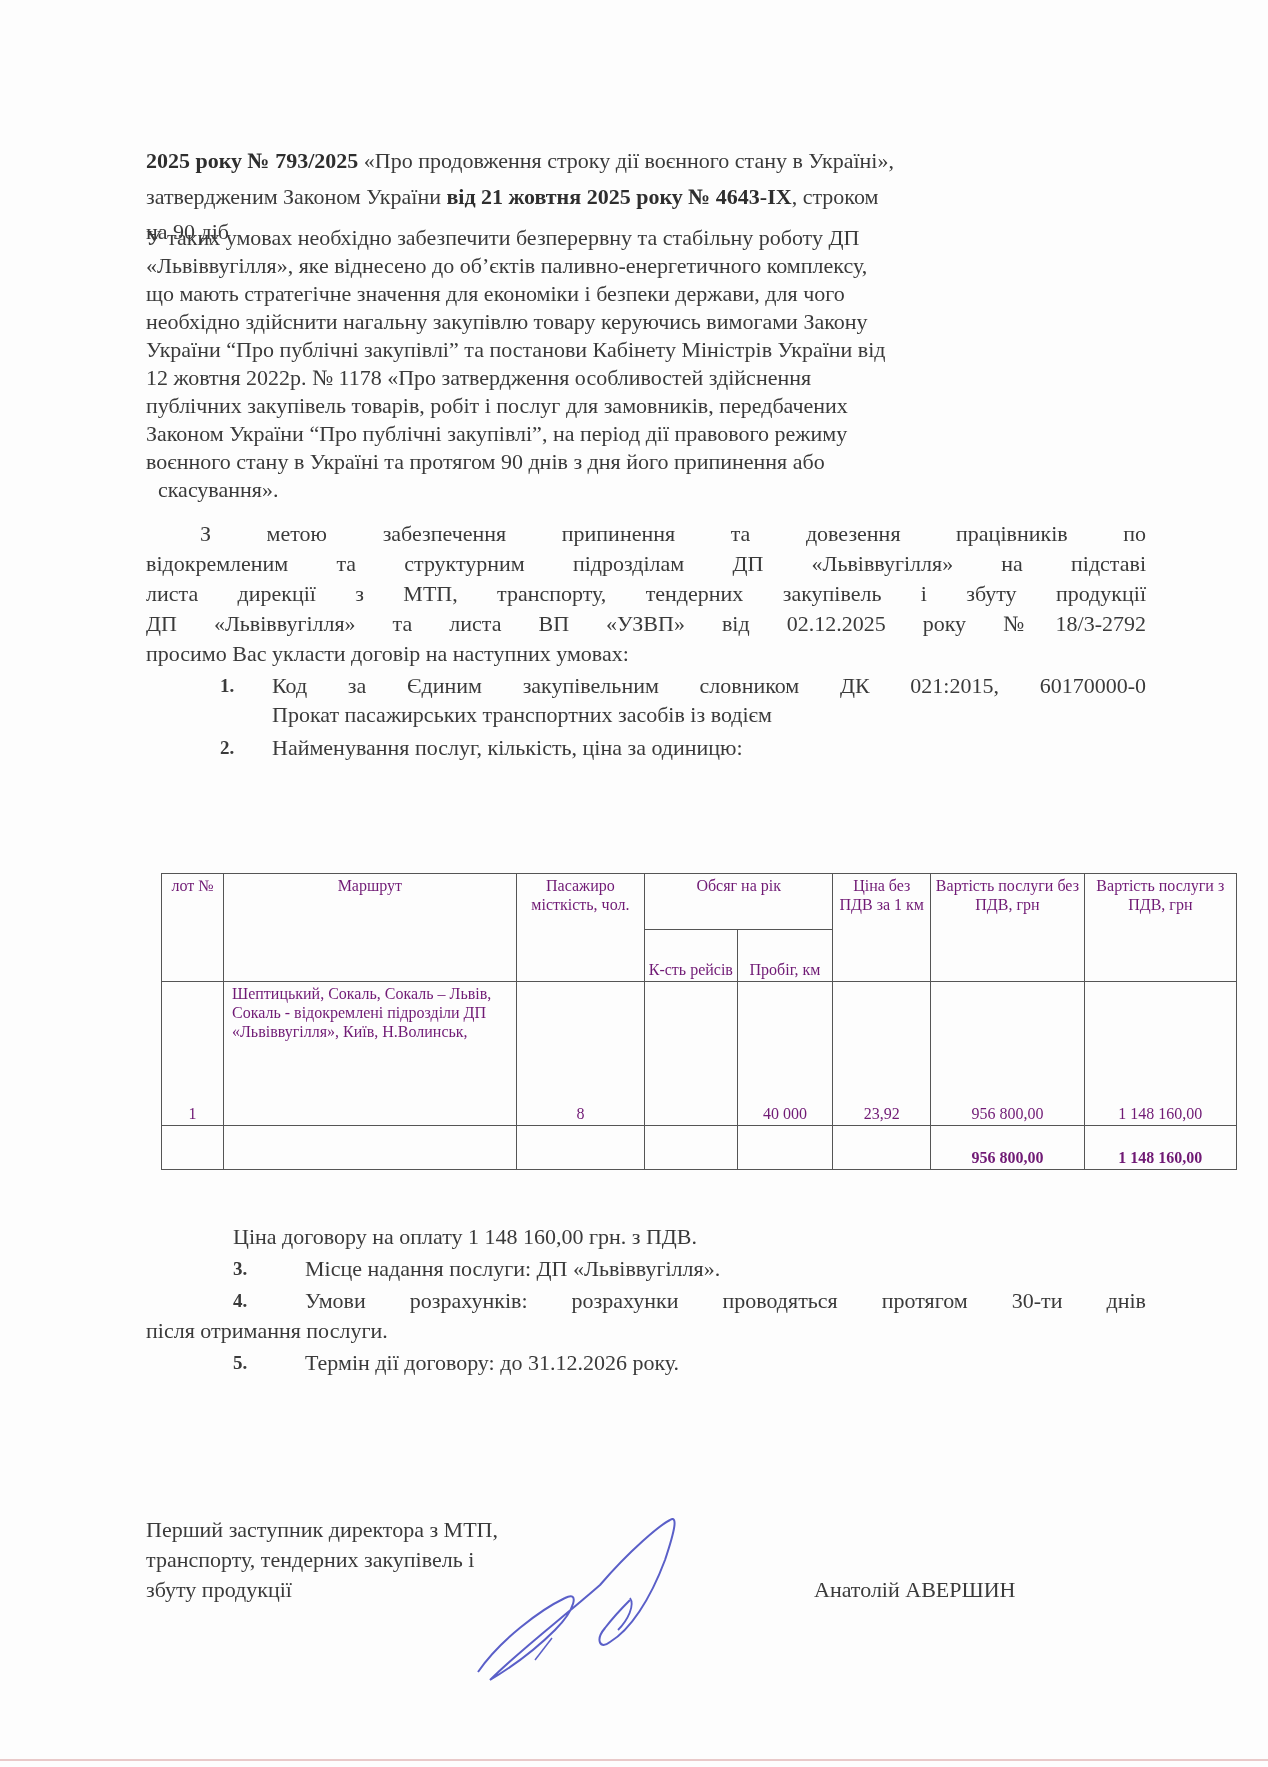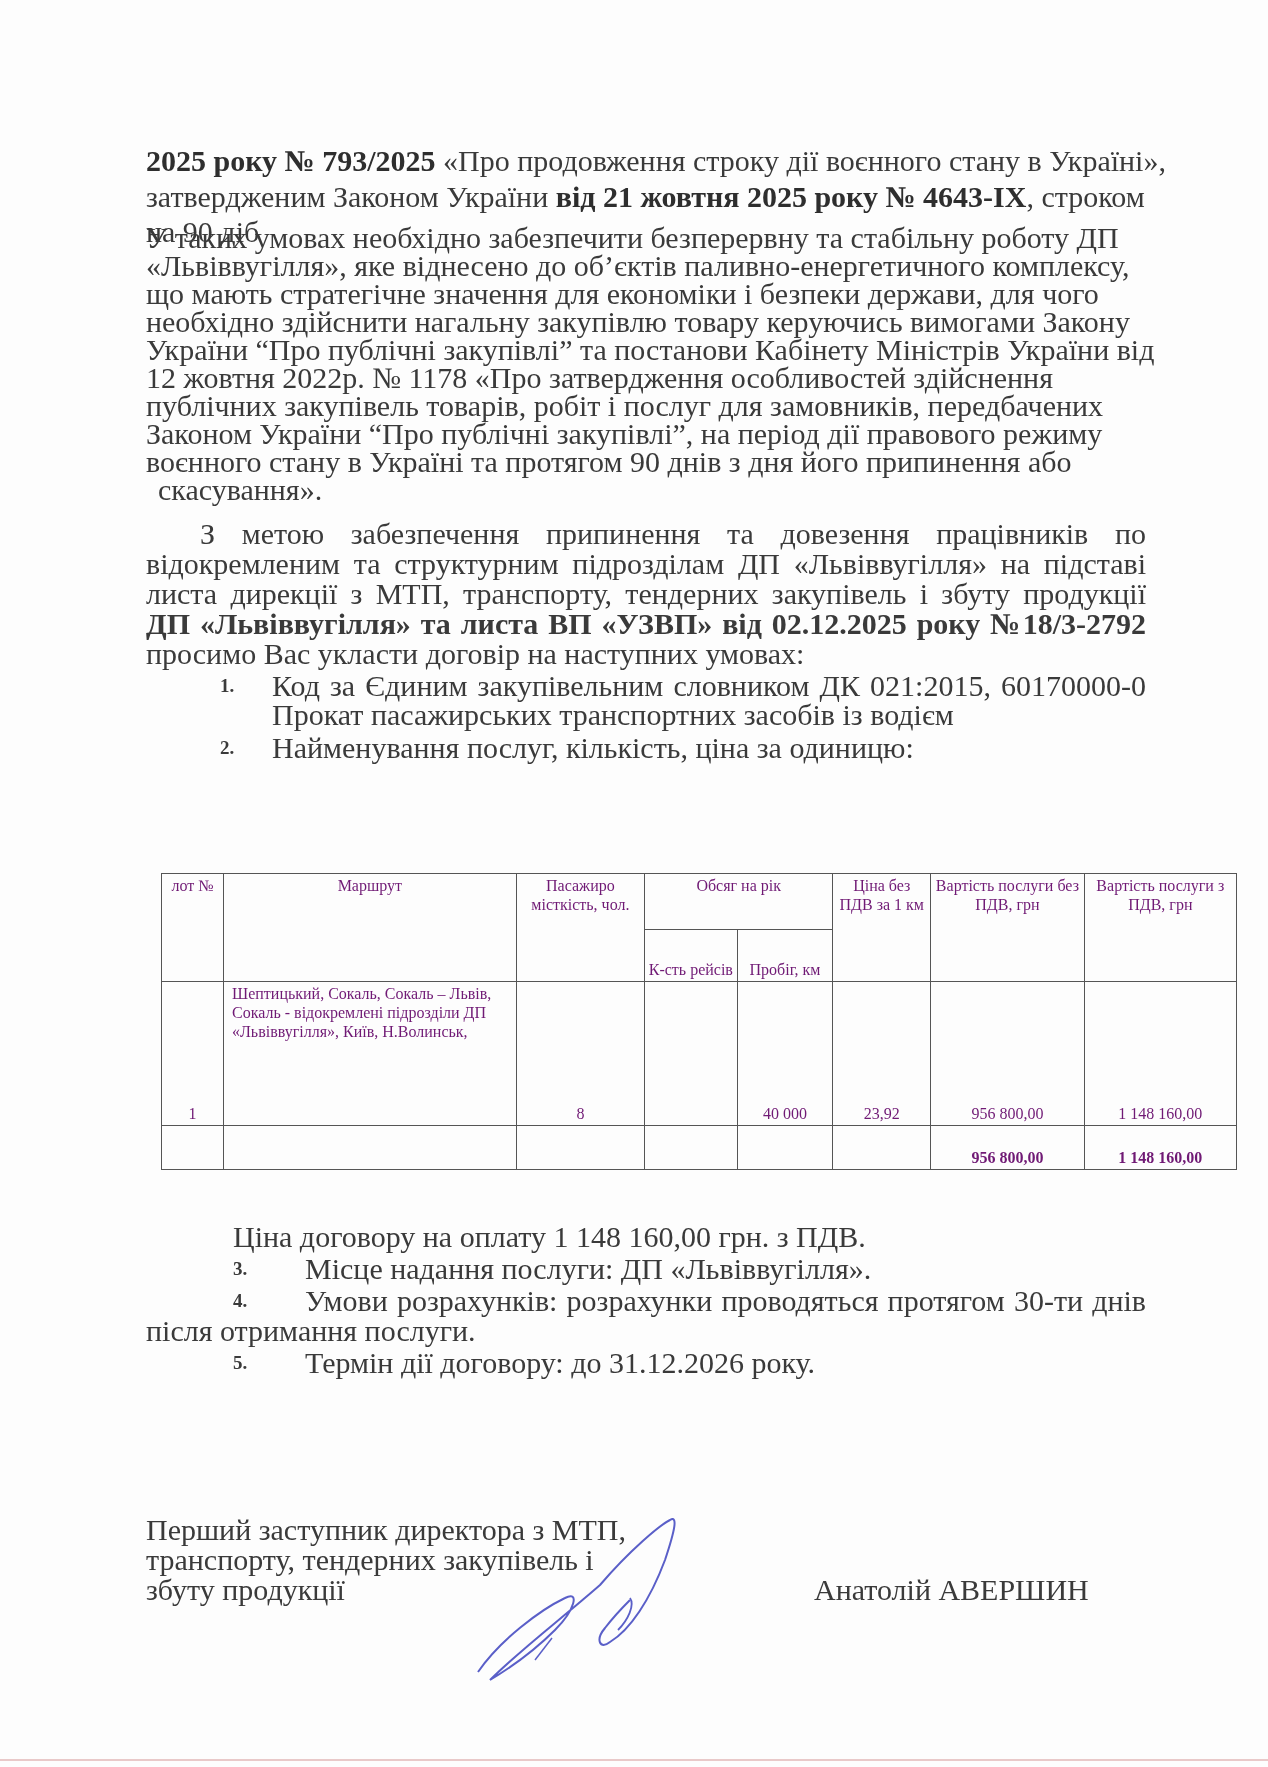--- a/index.html
+++ b/index.html
@@ -1,19 +1,19 @@
 <!DOCTYPE html>
 <html><head>
 <meta charset="utf-8">
 <style>
   html, body { margin:0; padding:0; }
   body { width:1268px; height:1767px; background:#fdfdfd; position:relative; overflow:hidden;
          font-family:"Liberation Serif", serif; color:#3a3a3a; }
   .abs { position:absolute; }
-  .line { position:absolute; font-size:30px; white-space:nowrap; line-height:28px; }
+  .line { position:absolute; font-size:22px; white-space:nowrap; line-height:28px; }
   b { font-weight:bold; color:#2e2e2e; }
   .just { text-align:justify; text-align-last:justify; }
   table.t { position:absolute; left:161px; top:873px; width:1076px; border-collapse:collapse; font-size:16px; color:#701a75; }
   table.t td { border:1.5px solid #555; vertical-align:top; text-align:center; padding:2px 3px; line-height:19px; }
   table.t td.l { text-align:left; }
   table.t td.b { vertical-align:bottom; }
   .foot { position:absolute; bottom:6px; left:0; width:1268px; height:2px; background:#e9c9c9; }
 </style>
 </head>
 <body>
@@ -36,21 +36,21 @@
   <div class="line" style="left:0;top:168px;">публічних закупівель товарів, робіт і послуг для замовників, передбачених</div>
   <div class="line" style="left:0;top:196px;">Законом України “Про публічні закупівлі”, на період дії правового режиму</div>
   <div class="line" style="left:0;top:224px;">воєнного стану в Україні та протягом 90 днів з дня його припинення або</div>
   <div class="line" style="left:12px;top:252px;">скасування».</div>
 </div>
 
 <div class="abs" style="left:146px;top:520px;width:1000px;">
   <div class="line just" style="left:54px;top:0;width:946px;">З метою забезпечення припинення та довезення працівників по</div>
   <div class="line just" style="left:0;top:30px;width:1000px;">відокремленим та структурним підрозділам ДП «Львіввугілля» на підставі</div>
   <div class="line just" style="left:0;top:60px;width:1000px;">листа дирекції з МТП, транспорту, тендерних закупівель і збуту продукції</div>
-  <div class="line just" style="left:0;top:90px;width:1000px;font-weight:bold;">ДП «Львіввугілля» та листа ВП «УЗВП» від 02.12.2025 року №18/3-2792</div>
+  <div class="line just" style="left:0;top:90px;width:1000px;">ДП «Львіввугілля» та листа ВП «УЗВП» від 02.12.2025 року №18/3-2792</div>
   <div class="line" style="left:0;top:120px;">просимо Вас укласти договір на наступних умовах:</div>
 </div>
 
 <div class="abs" style="left:220px;top:672px;width:926px;">
   <div class="line" style="left:0;top:0;font-weight:bold;font-size:19px;">1.</div>
   <div class="line just" style="left:52px;top:0;width:874px;">Код за Єдиним закупівельним словником ДК 021:2015, 60170000-0</div>
   <div class="line" style="left:52px;top:29px;">Прокат пасажирських транспортних засобів із водієм</div>
   <div class="line" style="left:0;top:62px;font-weight:bold;font-size:19px;">2.</div>
   <div class="line" style="left:52px;top:62px;">Найменування послуг, кількість, ціна за одиницю:</div>
 </div>

